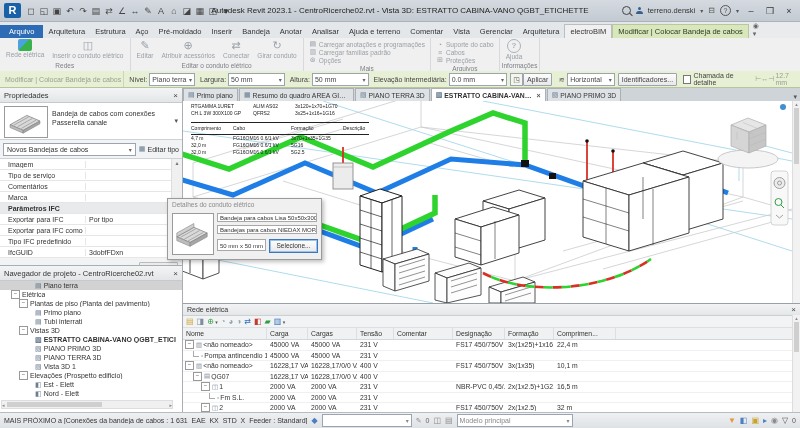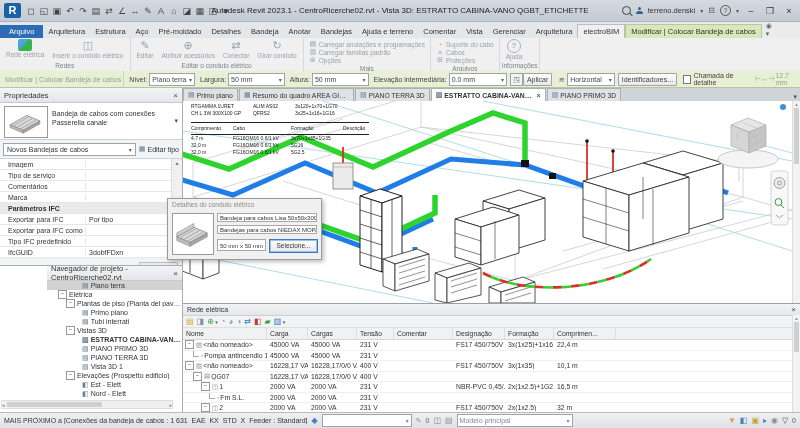--- a/index.html
+++ b/index.html
@@ -78,21 +78,21 @@
   .prow.pgroup{background:#e9eaeb;font-weight:bold;}
   .prow.pgroup .plabel{border-right:none;width:auto;}
   .pscroll{position:absolute;right:0;top:0;width:10px;height:90px;background:#f0f0f0;border-left:1px solid #ddd;
      font-size:6px;color:#777;text-align:center;}
   #props-footer{display:flex;align-items:center;padding:4px 4px 0 4px;}
   #prop-help{font-size:7px;color:#2a5db0;text-decoration:underline;}
   #prop-apply{margin-left:auto;background:#ececec;border:1px solid #bbb;color:#9a9a9a;font-size:7px;
      padding:1px 8px;border-radius:1px;}
   
   #browser{left:0;top:265px;width:183px;height:147px;background:#fff;border-right:1px solid #a9aeb3;
-     border-top:1px solid #a9aeb3;box-sizing:border-box;overflow:hidden;padding-left:47px;}
+     border-top:1px solid #a9aeb3;box-sizing:border-box;overflow:hidden;}
   #tree{position:relative;}
   .titem{display:flex;align-items:center;height:9px;font-size:7px;color:#333;white-space:nowrap;cursor:default;}
   .titem.sel{background:#d2d2d2;}
   .titem.bold{font-weight:bold;}
   .expander{width:7px;height:7px;border:1px solid #999;background:#fff;font-size:6px;line-height:5px;
      text-align:center;color:#555;margin-right:2px;flex:none;}
   .ticon{font-size:7px;color:#6b7f93;margin-right:2px;flex:none;}
   .tlabel{overflow:hidden;text-overflow:ellipsis;}
   #br-vscroll{position:absolute;right:1px;top:276px;width:9px;height:124px;background:#f0f0f0;border:1px solid #ddd;
      font-size:5px;color:#888;text-align:center;box-sizing:border-box;}
@@ -194,24 +194,24 @@
   </div>
 </div>
 
 <div id="tabrow" class="abs">
   <div id="ribbon-tabs" style="display:flex;align-items:flex-end;">
       <div class="rtab file">Arquivo</div>
       <div class="rtab">Arquitetura</div>
       <div class="rtab">Estrutura</div>
       <div class="rtab">Aço</div>
       <div class="rtab">Pré-moldado</div>
-      <div class="rtab">Detalhes</div>
+      <div class="rtab">Inserir</div>
       <div class="rtab">Bandeja</div>
       <div class="rtab">Anotar</div>
-      <div class="rtab">Bandejas</div>
+      <div class="rtab">Analisar</div>
       <div class="rtab">Ajuda e terreno</div>
       <div class="rtab">Comentar</div>
       <div class="rtab">Vista</div>
       <div class="rtab">Gerenciar</div>
       <div class="rtab">Arquitetura</div>
       <div class="rtab active">electroBIM</div>
       <div class="rtab ctx">Modificar | Colocar Bandeja de cabos</div>
     </div>
   <span id="tab-extra">◉ ▾</span>
 </div>

